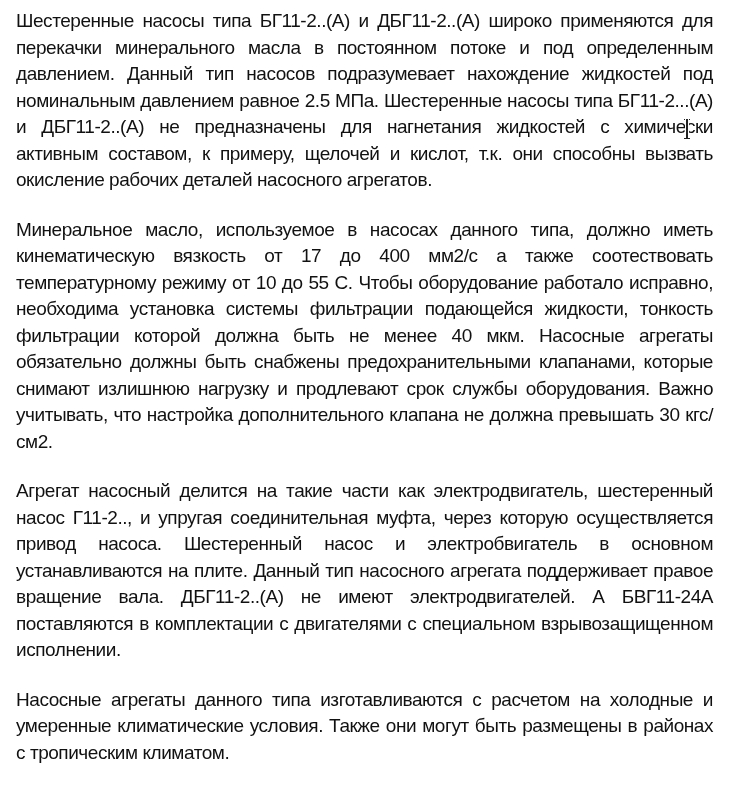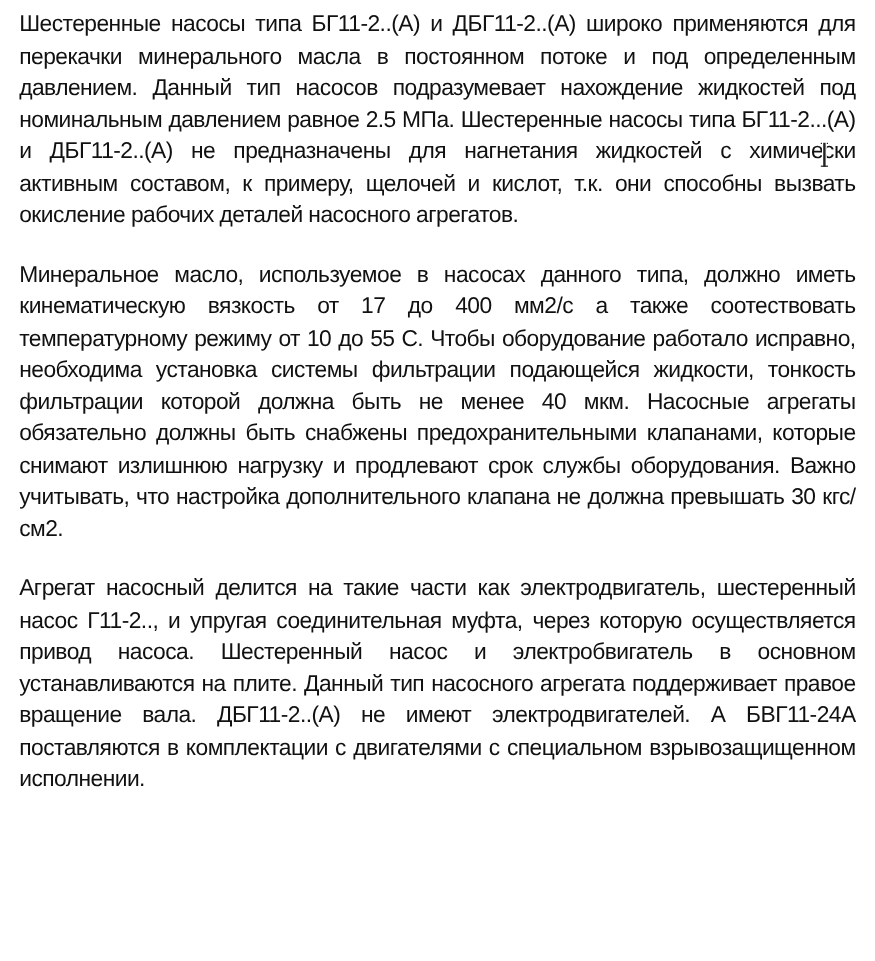--- a/index.html
+++ b/index.html
@@ -57,17 +57,18 @@
       box-shadow: 0 0 0 1px #fff;
     }
   </style>
 </head>
 <body>
 
 <div class="article">
   <p>Шестеренные насосы типа БГ11-2..(А) и ДБГ11-2..(А) широко применяются для перекачки минерального масла в постоянном потоке и под определенным давлением. Данный тип насосов подразумевает нахождение жидкостей под номинальным давлением равное 2.5 МПа. Шестеренные насосы типа БГ11-2...(А) и ДБГ11-2..(А) не предназначены для нагнетания жидкостей с химически активным составом, к примеру, щелочей и кислот, т.к. они способны вызвать окисление рабочих деталей насосного агрегатов.</p>
   <p>Минеральное масло, используемое в насосах данного типа, должно иметь кинематическую вязкость от 17 до 400 мм2/с а также соотествовать температурному режиму от 10 до 55 С. Чтобы оборудование работало исправно, необходима установка системы фильтрации подающейся жидкости, тонкость фильтрации которой должна быть не менее 40 мкм. Насосные агрегаты обязательно должны быть снабжены предохранительными клапанами, которые снимают излишнюю нагрузку и продлевают срок службы оборудования. Важно учитывать, что настройка дополнительного клапана не должна превышать 30 кгс/см2.</p>
   <p>Агрегат насосный делится на такие части как электродвигатель, шестеренный насос Г11-2.., и упругая соединительная муфта, через которую осуществляется привод насоса. Шестеренный насос и электробвигатель в основном устанавливаются на плите. Данный тип насосного агрегата поддерживает правое вращение вала. ДБГ11-2..(А) не имеют электродвигателей. А БВГ11-24А поставляются в комплектации с двигателями с специальном взрывозащищенном исполнении.</p>
+  <p>Насосные агрегаты данного типа изготавливаются с расчетом на холодные и умеренные климатические условия. Также они могут быть размещены в районах с тропическим климатом.</p>
 </div>
 
 <div class="cursor">
     <span></span>
   </div>
 
 </body></html>

